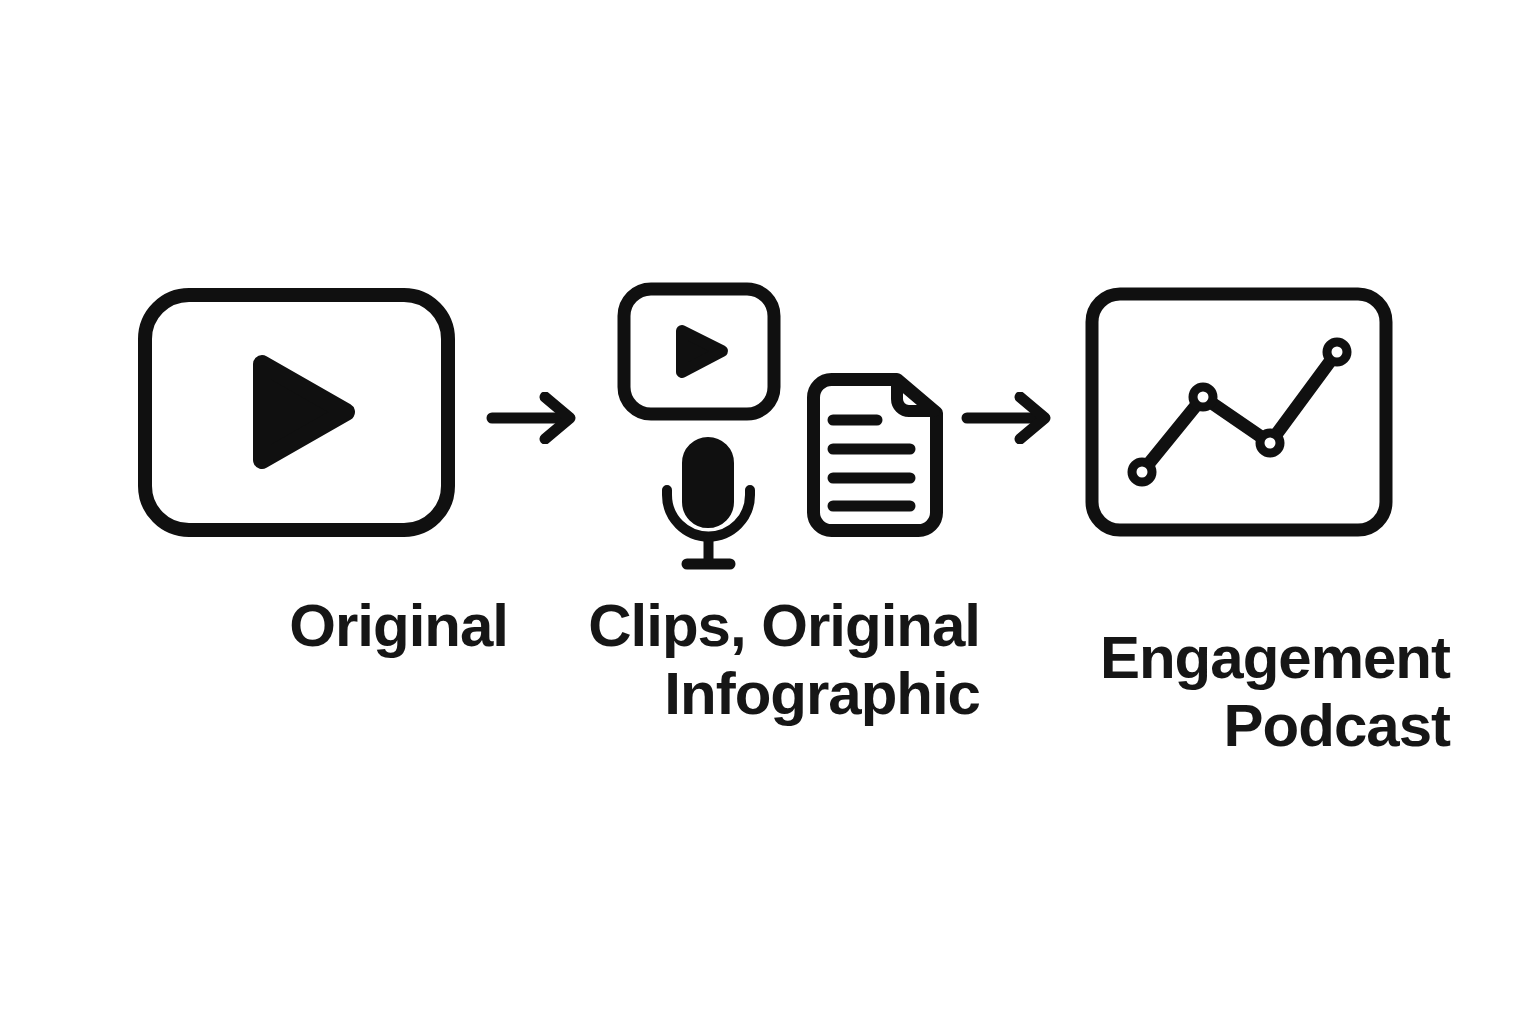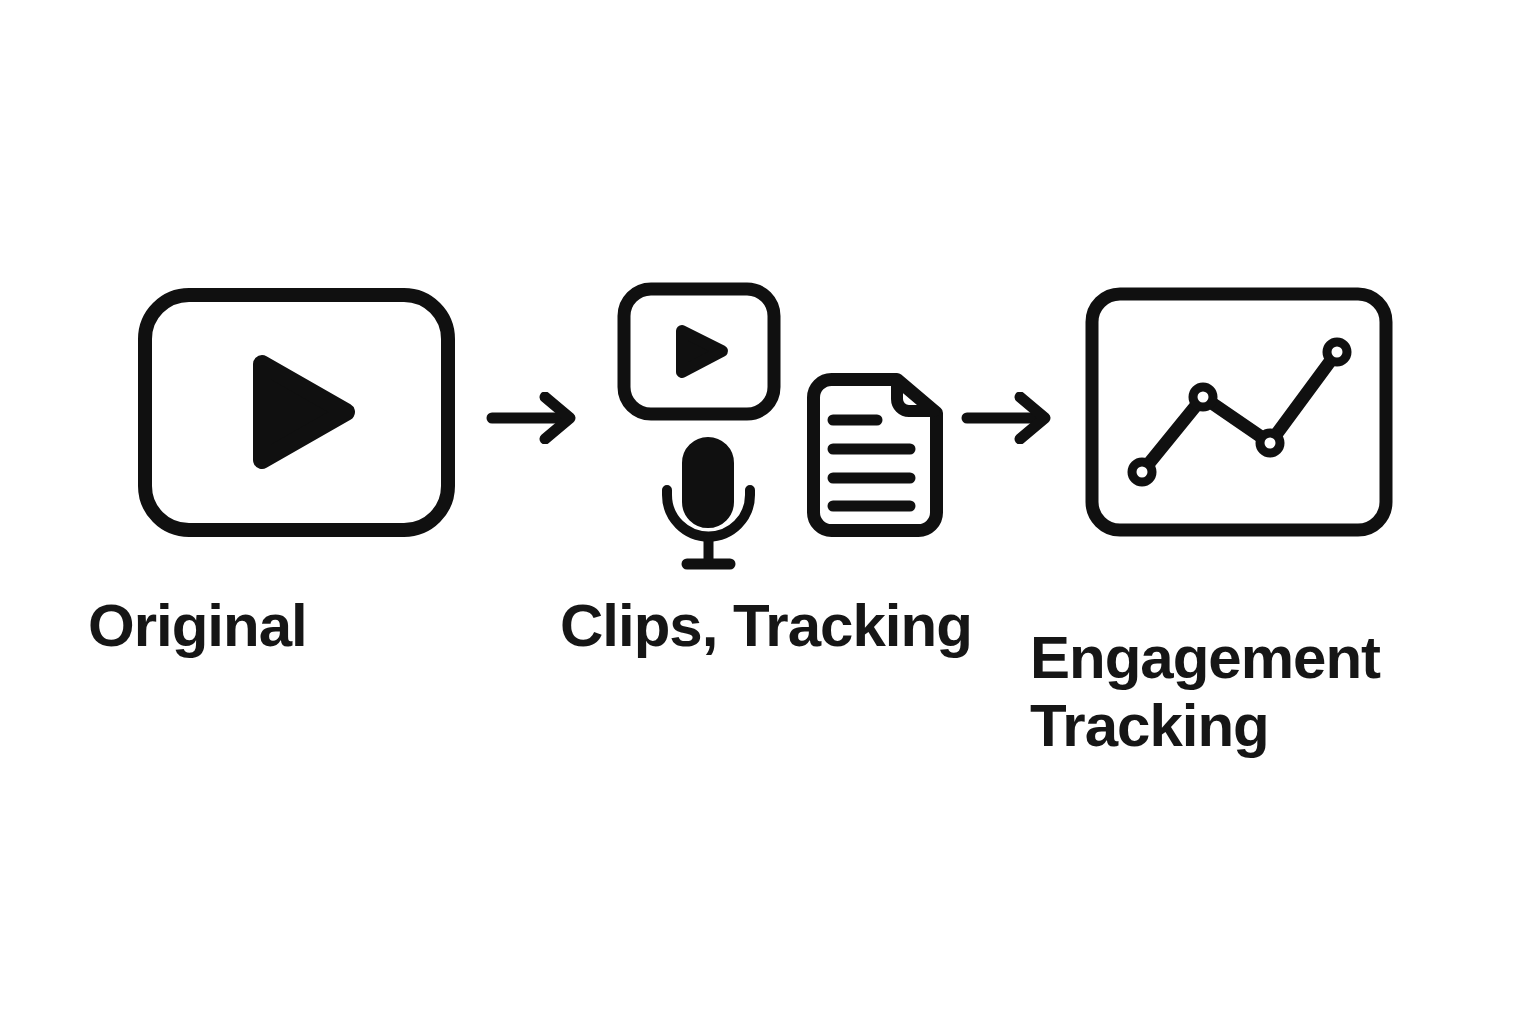--- a/index.html
+++ b/index.html
@@ -16,21 +16,21 @@
     position:relative;
     width:1536px;
     height:1024px;
     background:var(--bg);
     overflow:hidden;
   }
   .abs{position:absolute;}
   .label{
     position:absolute;
     width:420px;
-    text-align:left;
+    text-align:right;
     font-weight:700;
     font-size:60px;
     line-height:68px;
     letter-spacing:-1px;
     color:var(--text);
   }
   svg .stroke{
     stroke:var(--ink);
     fill:none;
     stroke-linecap:round;
@@ -84,37 +84,38 @@
     <svg class="abs" style="left:803px;top:369px;" width="142" height="172" viewBox="0 0 142 172">
       <path class="stroke" stroke-width="13" d="M 94 10.5 L 28.5 10.5 A 18 18 0 0 0 10.5 28.5 L 10.5 143.5 A 18 18 0 0 0 28.5 161.5 L 115.5 161.5 A 18 18 0 0 0 133.5 143.5 L 133.5 44 Z"></path>
       <path class="stroke" stroke-width="12" d="M 94 12 V 30 A 12 12 0 0 0 106 42 H 131"></path>
       <path class="stroke" stroke-width="11" d="M 30 51 H 74"></path>
       <path class="stroke" stroke-width="11" d="M 30 80 H 107"></path>
       <path class="stroke" stroke-width="11" d="M 30 109 H 107"></path>
       <path class="stroke" stroke-width="11" d="M 30 137 H 107"></path>
     </svg>
 
     <div class="label" style="left:560px;top:592px;">
-      <div>Clips, Tracking</div>
+      <div>Clips, Original</div>
+      <div>Infographic</div>
     </div>
   </div>
 
   <svg class="abs" style="left:961px;top:392px;" width="92" height="52" viewBox="0 0 92 52">
     <path class="stroke" d="M 6 26 H 78" stroke-width="11"></path>
     <path class="stroke" d="M 59 5 L 84 26 L 59 47" stroke-width="11"></path>
   </svg>
 
   <div class="abs" style="left:0;top:0;">
     <svg class="abs" style="left:1083px;top:285px;" width="312" height="254" viewBox="0 0 312 254">
       <rect class="stroke" x="9" y="9" width="294" height="236" rx="28" stroke-width="13"></rect>
       <path class="stroke" stroke-width="13" d="M 59 187 L 120 112 L 187 158 L 254 67"></path>
       <circle class="node" cx="59" cy="187" r="10" stroke-width="9"></circle>
       <circle class="node" cx="120" cy="112" r="10" stroke-width="9"></circle>
       <circle class="node" cx="187" cy="158" r="10" stroke-width="9"></circle>
       <circle class="node" cx="254" cy="67" r="10" stroke-width="9"></circle>
     </svg>
     <div class="label" style="left:1030px;top:624px;">
       <div>Engagement</div>
-      <div>Tracking</div>
+      <div>Podcast</div>
     </div>
   </div>
 
 </div>
 
 </body></html>

